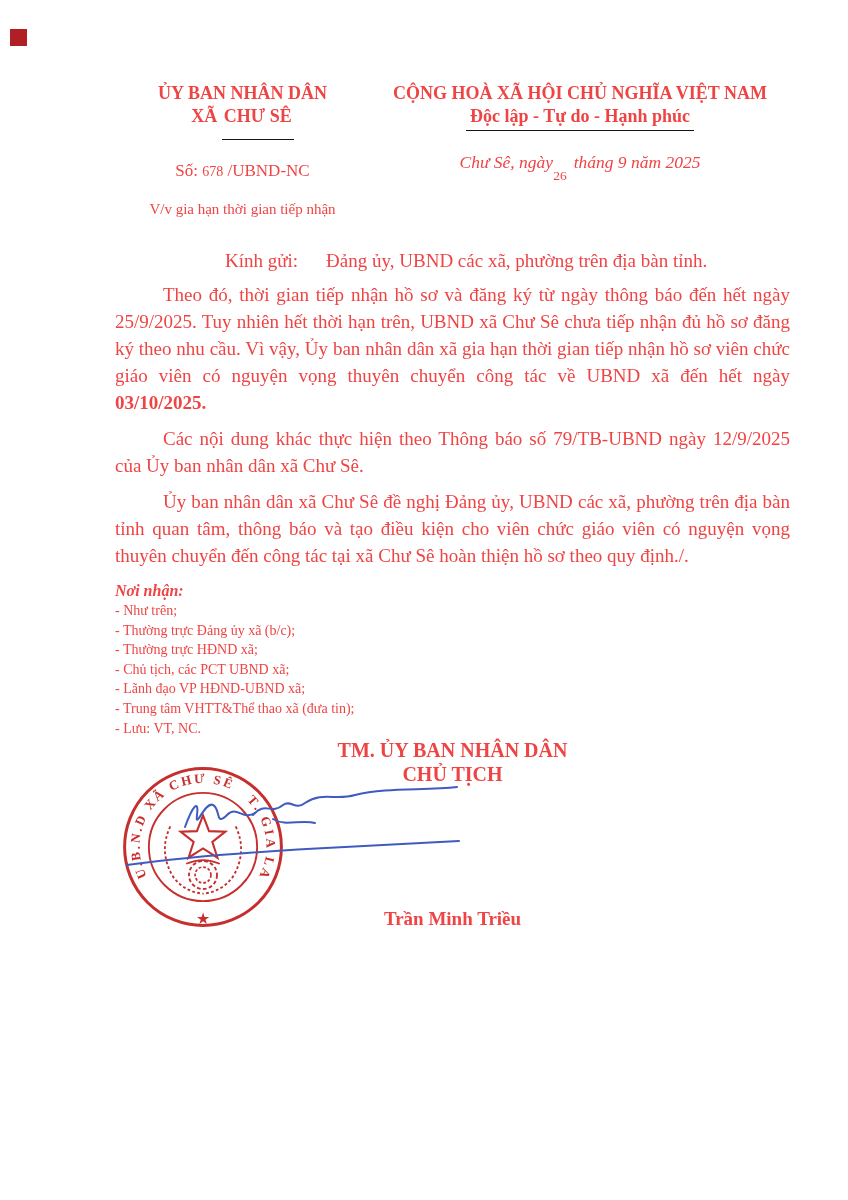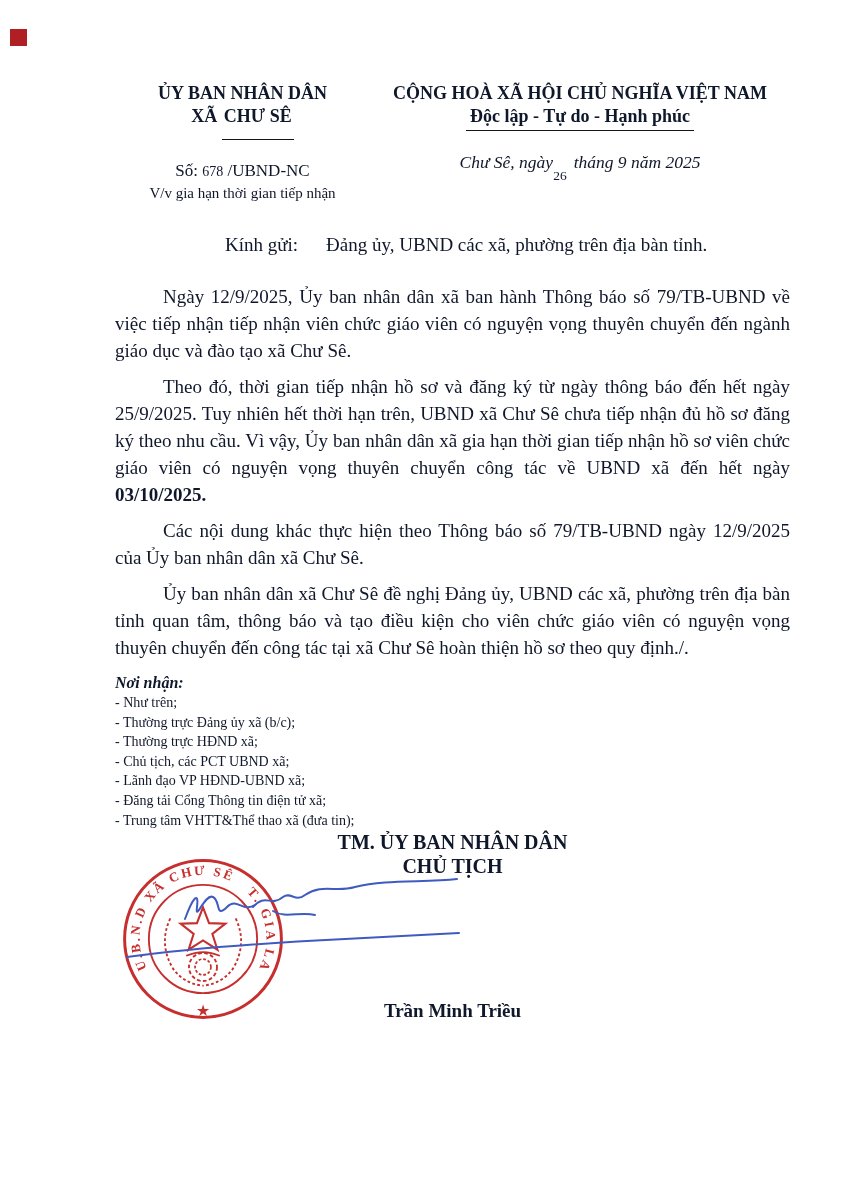--- a/index.html
+++ b/index.html
@@ -1,38 +1,38 @@
 <!DOCTYPE html>
 <html><head>
 <meta charset="utf-8">
 <style>
   html,body { margin:0; padding:0; background:#ffffff; }
   .page {
     position:relative;
     width:848px; height:1200px;
     background:#ffffff;
     font-family:"Liberation Serif", serif;
-    color:#0f172a;
+    color:#ef4444;
     overflow:hidden;
     box-sizing:border-box;
     padding:82px 58px 0 115px;
   }
   .corner-mark {
     position:absolute; left:10px; top:29px;
     width:17px; height:17px;
   }
   
   .header { display:flex; }
   .header-left { width:255px; text-align:center; flex:none; }
   .header-right { width:420px; text-align:center; flex:none; }
   .org-line { font-weight:bold; font-size:18px; line-height:23px; }
   .org-underline { display:inline-block; border-bottom:1.6px solid #141414; padding:0 2px 11px 2px; }
   .doc-number { margin-top:20px; font-size:17px; line-height:22px; }
   .doc-number .filled { font-size:14px;font-family:Liberation Serif, serif; }
-  .doc-subject { font-size:15px; line-height:21px; }
+  .doc-subject { font-size:15px; line-height:21px;margin-top:16px; }
   .national-line { font-weight:bold; font-size:18px; line-height:23px; }
   .motto-underline { display:inline-block; border-bottom:1.6px solid #141414; padding:0 4px 2px 4px; }
   .place-date { margin-top:20px; font-style:italic; font-size:17.5px; line-height:22px; }
   .place-date .day { font-style:normal; font-size:13.5px; position:relative; top:12px; margin-right:7px; }
   
   .greeting { margin-top:30px; font-size:19px; padding-left:110px; }
   .greeting .greet-label { margin-right:28px; }
   .body-text p {
     margin:9px 0 0 0;
     font-size:19px; line-height:27px;
@@ -75,37 +75,36 @@
       <div class="national-line"><span class="motto-underline">Độc lập - Tự do - Hạnh phúc</span></div>
       <div class="place-date"><span>Chư Sê, ngày</span><span class="day">26</span><span>tháng 9 năm 2025</span></div>
     </div>
   </div>
 
   <div class="greeting">
     <span class="greet-label">Kính gửi:</span><span>Đảng ủy, UBND các xã, phường trên địa bàn tỉnh.</span>
   </div>
 
   <div class="body-text">
-    <p class="first">Ngày 12/9/2025, Ủy ban nhân dân xã ban hành Thông báo số 79/TB-UBND về việc tiếp nhận tiếp nhận viên chức giáo viên có nguyện vọng thuyên chuyển đến ngành giáo dục và đào tạo xã Chư Sê.</p>
     <p><span>Theo đó, thời gian tiếp nhận hồ sơ và đăng ký từ ngày thông báo đến hết ngày 25/9/2025. Tuy nhiên hết thời hạn trên, UBND xã Chư Sê chưa tiếp nhận đủ hồ sơ đăng ký theo nhu cầu. Vì vậy, Ủy ban nhân dân xã gia hạn thời gian tiếp nhận hồ sơ viên chức giáo viên có nguyện vọng thuyên chuyển công tác về UBND xã đến hết ngày </span><span class="seg-bold">03/10/2025.</span></p>
     <p>Các nội dung khác thực hiện theo Thông báo số 79/TB-UBND ngày 12/9/2025 của Ủy ban nhân dân xã Chư Sê.</p>
     <p>Ủy ban nhân dân xã Chư Sê đề nghị Đảng ủy, UBND các xã, phường trên địa bàn tỉnh quan tâm, thông báo và tạo điều kiện cho viên chức giáo viên có nguyện vọng thuyên chuyển đến công tác tại xã Chư Sê hoàn thiện hồ sơ theo quy định./.</p>
   </div>
 
   <div class="footer">
     <div class="recipients-col">
       <div class="recipients-label">Nơi nhận:</div>
       <div class="recipients-list">
           <div>- Như trên;</div>
           <div>- Thường trực Đảng ủy xã (b/c);</div>
           <div>- Thường trực HĐND xã;</div>
           <div>- Chủ tịch, các PCT UBND xã;</div>
           <div>- Lãnh đạo VP HĐND-UBND xã;</div>
-          <div>- Đăng tải Cổng Thông tin điện tử xã;</div>
           <div>- Trung tâm VHTT&amp;Thể thao xã (đưa tin);</div>
+          <div>- Lưu: VT, NC.</div>
         </div>
     </div>
 
     <div class="sig-col">
       <div class="authority-line">TM. ỦY BAN NHÂN DÂN</div>
       <div class="authority-line">CHỦ TỊCH</div>
 
       <svg class="stamp" viewBox="0 0 180 180">
         <g stroke="#c62f2d" fill="none">
           <circle cx="90" cy="90" r="84" stroke-width="3.2"></circle>

